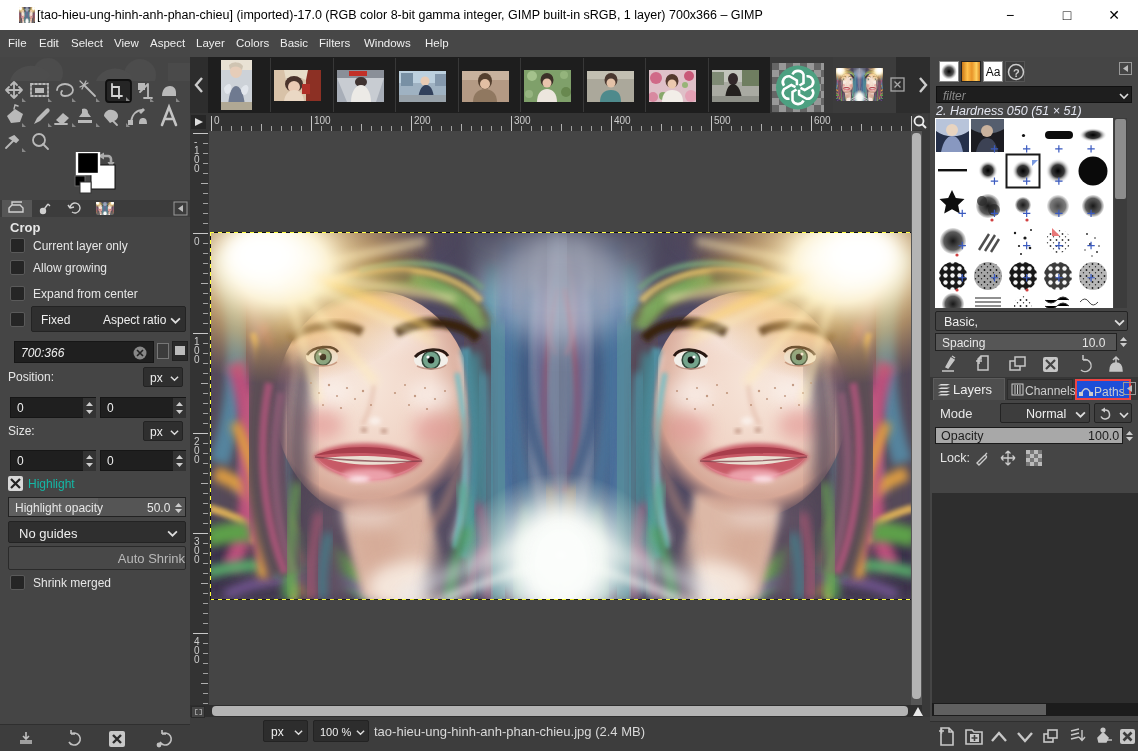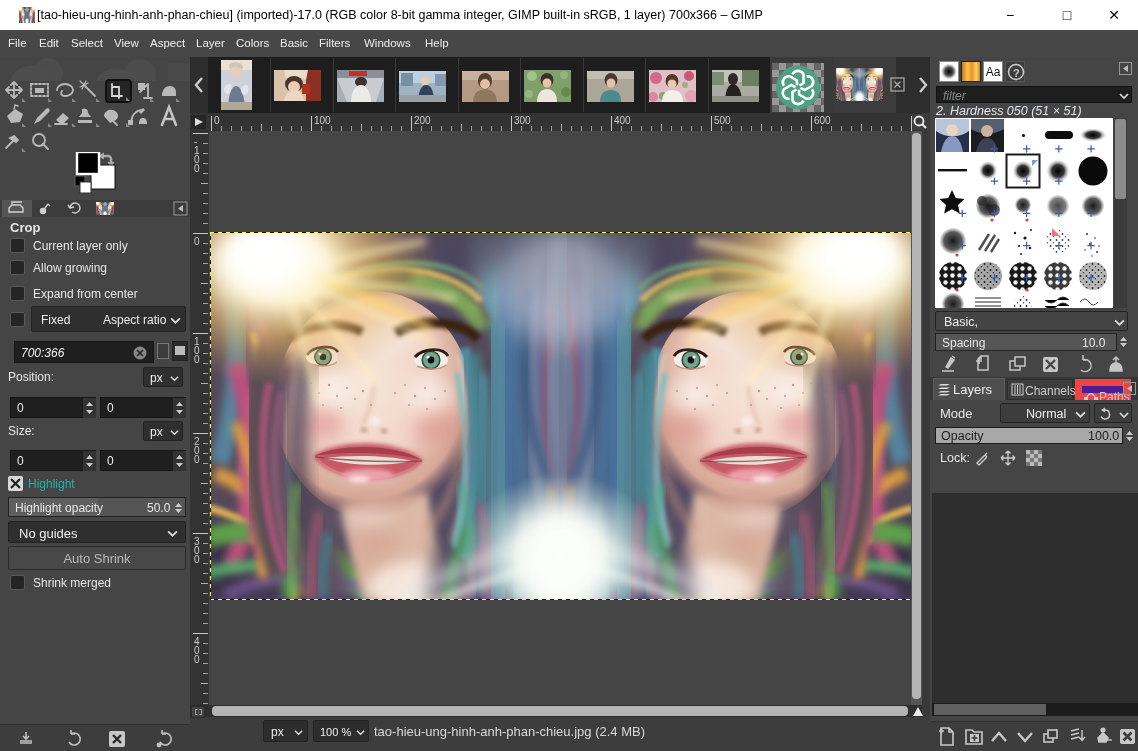--- a/index.html
+++ b/index.html
@@ -444,21 +444,21 @@
       <svg class="abs" style="left:164px;top:3px" width="11" height="14" viewBox="0 0 11 14">
           <path d="M2,6 l3.5,-4 3.5,4 z M2,8 l3.5,4 3.5,-4 z" fill="#ccc"></path>
         </svg>
     </div>
     <div class="dd" style="left:8px;top:464px;width:178px;height:22px">
         <span style="position:absolute;left:10px;top:4px;font-size:13px">No guides</span>
       <svg class="chev" style="left:158px;top:6px;width:11px;height:11px" viewBox="0 0 10 10">
           <path d="M1,3 L5,7 L9,3" stroke="#ddd" stroke-width="1.6" fill="none"></path>
         </svg>
       </div>
-    <div class="abs" style="left:8px;top:489px;width:178px;height:24px;background:#484848;border:1px solid #2a2a2a;border-radius:2px;color:#b9b9b9;font-size:13px;text-align:center;line-height:23px">Auto Shrink</div>
+    <div class="abs" style="left:8px;top:489px;width:178px;height:24px;background:#484848;border:1px solid #2a2a2a;border-radius:2px;color:#b9b9b9;font-size:13px;text-align:right;line-height:23px">Auto Shrink</div>
     <div class="chk" style="left:10px;top:518px"></div>
       <div class="lbl" style="left:33px;top:519px">Shrink merged</div>
 
     <div class="abs" style="left:0;top:667px;width:190px;height:27px;background:#3d3d3d;border-top:1px solid #2f2f2f">
       <svg width="190" height="27" viewBox="0 0 190 27">
         <g stroke="#c0c0c0" stroke-width="1.6" fill="none">
           <path d="M26,7 v7 M23,11 l3,3 3,-3 M20,16 h12 M20,18 h12"></path>
           <path d="M71,9 a6,6 0 1 1 -2,8 M71,9 v-4 M71,9 h4"></path>
           <rect x="109" y="6" width="16" height="16" fill="#c8c8c8" stroke="none" rx="2"></rect>
           <path d="M113,10 l8,8 M121,10 l-8,8" stroke="#2a2a2a" stroke-width="2.4"></path>
@@ -1034,21 +1034,21 @@
           </svg>
         <span class="abs" style="left:19px;top:3px;color:#eee;font-size:13px">Layers</span>
       </div>
       <div class="abs" style="left:77px;top:2px;width:66px;height:21px;background:#3d3d3d;border:1px solid #2c2c2c">
         <svg class="abs" style="left:3px;top:3px" width="13" height="13" viewBox="0 0 13 13">
             <rect x="1" y="1" width="11" height="11" fill="none" stroke="#ccc"></rect>
             <path d="M4,2 v9 M6.5,2 v9 M9,2 v9" stroke="#ccc" stroke-width="1"></path>
           </svg>
         <span class="abs" style="left:17px;top:4px;color:#ccc;font-size:12px">Channels</span>
       </div>
-      <div class="abs" style="left:145px;top:2px;width:56px;height:21px;background:#4c1d95;border:7px solid #ef4444">
+      <div class="abs" style="left:145px;top:2px;width:56px;height:21px;background:#1d4ed8;border:2px solid #ef4444">
         <svg class="abs" style="left:2px;top:5px" width="14" height="12" viewBox="0 0 14 12">
             <path d="M2,8 C5,1 9,1 12,8" stroke="#ccc" fill="none" stroke-width="1.3"></path>
             <rect x="0" y="6" width="4" height="4" fill="#ccc"></rect>
             <rect x="10" y="6" width="4" height="4" fill="#ccc"></rect>
           </svg>
         <span class="abs" style="left:17px;top:4px;color:#ccc;font-size:12px">Paths</span>
       </div>
       <svg class="abs" style="left:193px;top:5px" width="13" height="13" viewBox="0 0 13 13">
           <rect x=".5" y=".5" width="12" height="12" fill="none" stroke="#999"></rect>
           <path d="M9,3 v7 l-5,-3.5 z" fill="#bbb"></path>

